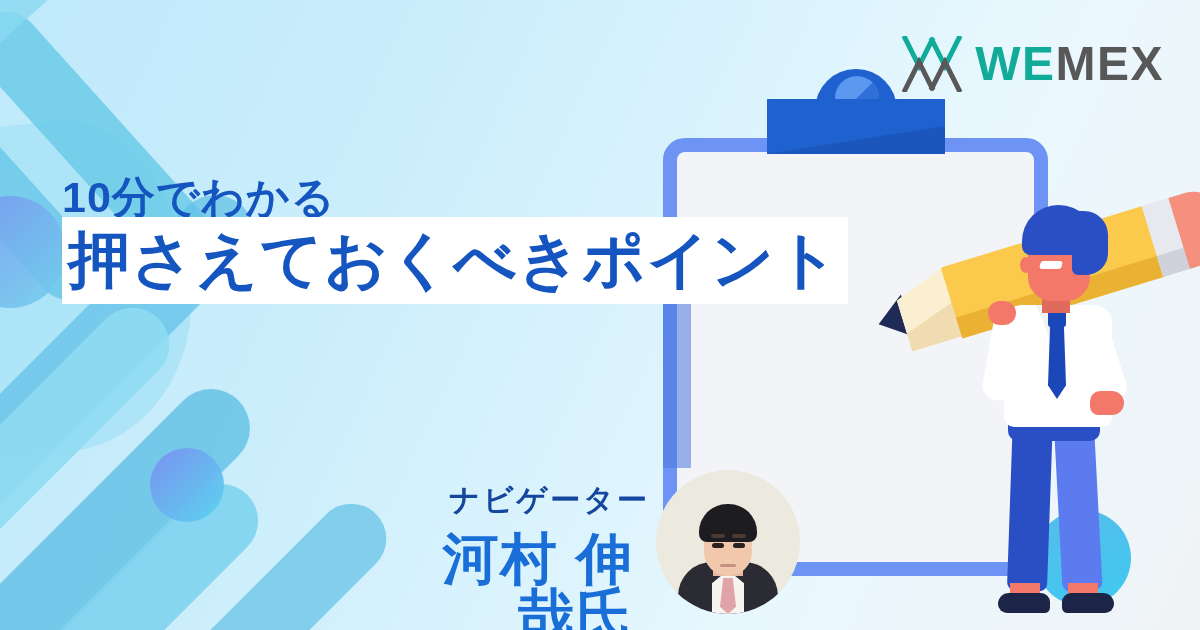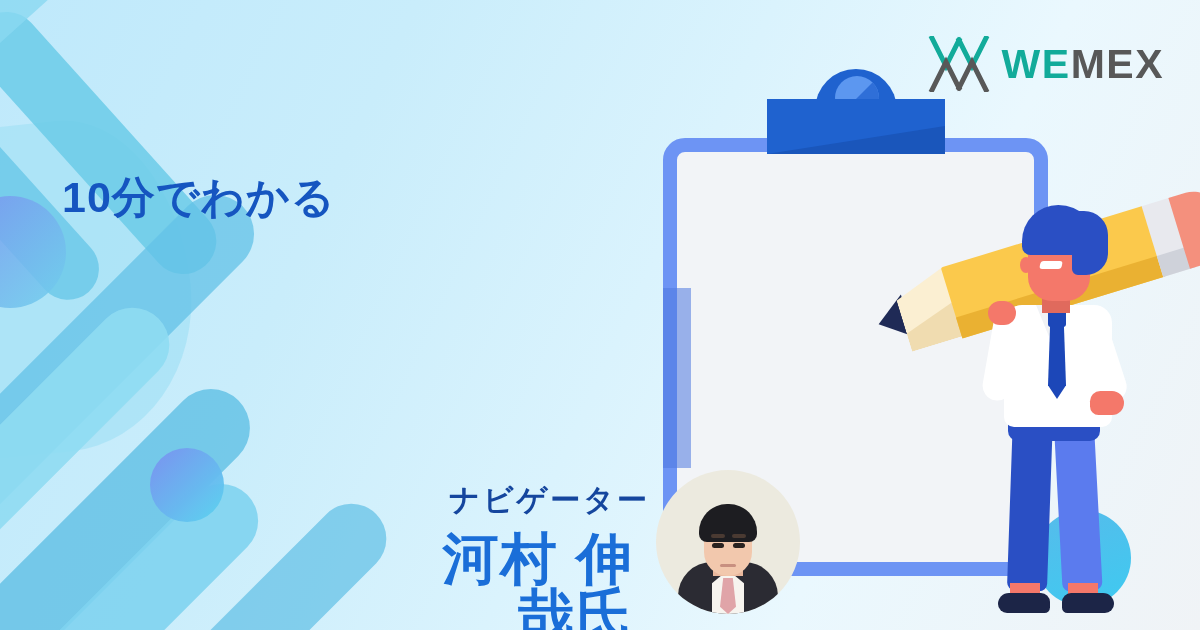--- a/index.html
+++ b/index.html
@@ -155,21 +155,21 @@
   
   .badge{
     position:absolute;left:33px;top:33px;padding:13px 26px 16px 26px;
     background:#0b4aa2;border-radius:6px;color:#ffffff;
     font-size:33px;font-weight:700;letter-spacing:1px;line-height:1;
   }
 
   
   .logo{position:absolute;right:36px;top:36px;display:flex;align-items:center;gap:12px;}
   .logo-mark{width:62px;height:56px;}
-  .logo-text{font-size:41px;font-weight:700;letter-spacing:1.5px;line-height:1;}
+  .logo-text{font-size:48px;font-weight:700;letter-spacing:1.5px;line-height:1;}
   .logo-we{color:#12ab9a;}
   .logo-mex{color:#585858;}
 
   
   .headline{position:absolute;left:62px;top:176px;width:880px;}
   .hl-line{display:block;line-height:1;margin-bottom:10px;}
   .hl1{
     font-size:43px;font-weight:700;color:#1555c0;letter-spacing:1px;
   }
   .hl2,.hl3{font-size:62px;font-weight:700;color:#1555c0;letter-spacing:1px;}
@@ -293,20 +293,21 @@
         <path d="M31 52 L44 26 L58 54" fill="none" stroke="#585858" stroke-width="5" stroke-linecap="square"></path>
       </svg>
     </span>
     <span class="logo-text">
       <span class="logo-we">WE</span><span class="logo-mex">MEX</span>
     </span>
   </div>
 
   <div class="headline">
     <div class="hl-line hl1">10分でわかる</div>
+    <div class="hl-line hl3"><span class="hl-plain">押さえておくべきポイント</span></div>
   </div>
 
   <div class="presenter">
     <p class="nav-label">ナビゲーター</p>
     <p class="nav-name">河村 伸哉氏</p>
   </div>
 
   <div class="avatar">
     <div class="av-suit"></div>
     <div class="av-shirt"></div>

